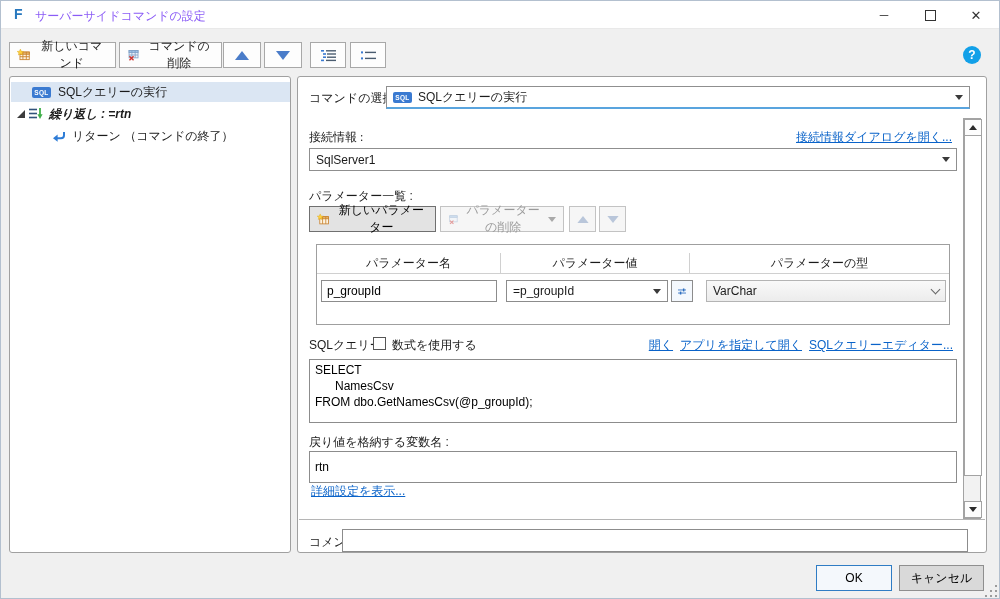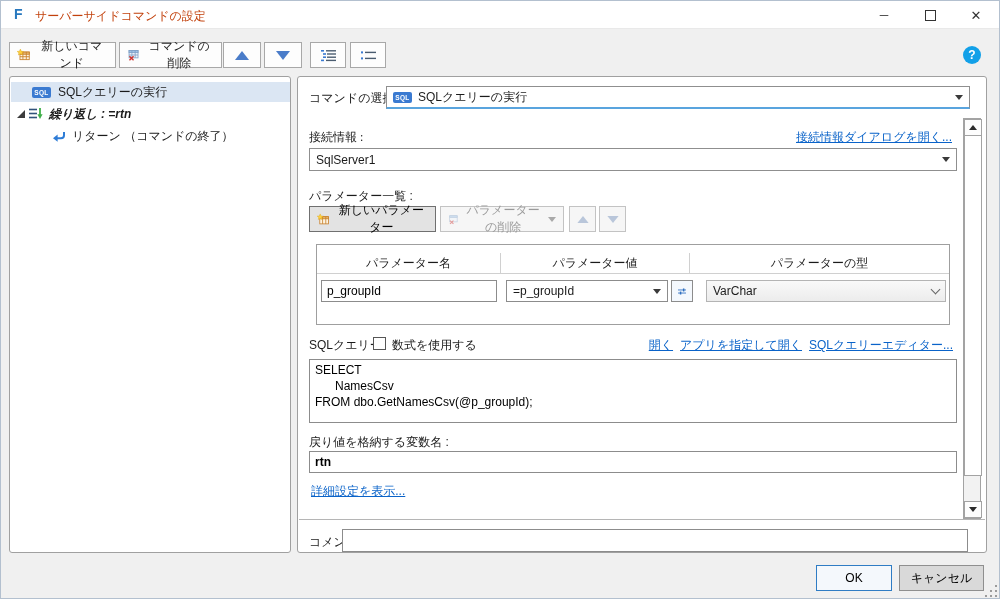--- a/index.html
+++ b/index.html
@@ -8,21 +8,21 @@
     background:#f0f0f0;color:#1b1b1b;
     font-family:"Liberation Sans",sans-serif;font-size:12px;
     position:relative;
   }
   .window{position:absolute;inset:0;border:1px solid #b3c0cf;box-sizing:border-box;}
   .abs{position:absolute;box-sizing:border-box;}
 
   
   .titlebar{left:0;top:0;width:100%;height:28px;background:#ffffff;border-bottom:1px solid #e9e9e9;}
   .logo{position:absolute;left:13px;top:5px;font-weight:bold;font-size:14px;color:#2878be;}
-  .wtitle{position:absolute;left:34px;top:7px;color:#c2410c;}
+  .wtitle{position:absolute;left:34px;top:7px;color:#8b5cf6;}
   .winbtns{position:absolute;right:0;top:0;height:28px;display:flex;}
   .winbtn{width:46px;height:28px;display:flex;align-items:center;justify-content:center;color:#333;}
   .max-glyph{display:inline-block;width:9px;height:9px;border:1px solid #333;}
   .close-glyph{font-size:13px;}
   .min-glyph{font-size:12px;}
 
   
   .tb-btn{position:absolute;top:41px;height:26px;background:#fdfdfd;border:1px solid #a8a8a8;
     display:flex;align-items:center;justify-content:center;gap:5px;font-size:12px;color:#1b1b1b;padding:0 7px;}
   .tb-sq{padding:0;}
@@ -278,21 +278,21 @@
     <div class="abs" style="right:33px;top:260px;display:flex;gap:7px;">
       <a class="lnk">開く</a>
       <a class="lnk">アプリを指定して開く</a>
       <a class="lnk">SQLクエリーエディター...</a>
     </div>
     <textarea class="abs sqlbox" style="left: 11px; top: 282px; width: 648px; height: 64px;" spellcheck="false">SELECT
       NamesCsv
 FROM dbo.GetNamesCsv(@p_groupId);</textarea>
 
     <span class="abs label" style="left:11px;top:357px;">戻り値を格納する変数名 :</span>
-    <input class="abs txt-input" style="left: 11px; top: 374px; width: 648px; height: 22px; font-weight: bold;" value="rtn">
+    <input class="abs txt-input" style="left: 11px; top: 374px; width: 648px; height: 32px;" value="rtn">
 
     <a class="abs lnk" style="left:13px;top:406px;">詳細設定を表示...</a>
 
     <div class="abs vscroll" style="left:665px;top:41px;width:18px;height:401px;">
       <div class="sb-btn sb-up">
         <span class="tri-up-sm"></span>
       </div>
       <div class="sb-thumb"></div>
       <div class="sb-btn sb-down">
         <span class="tri-down-sm"></span>

